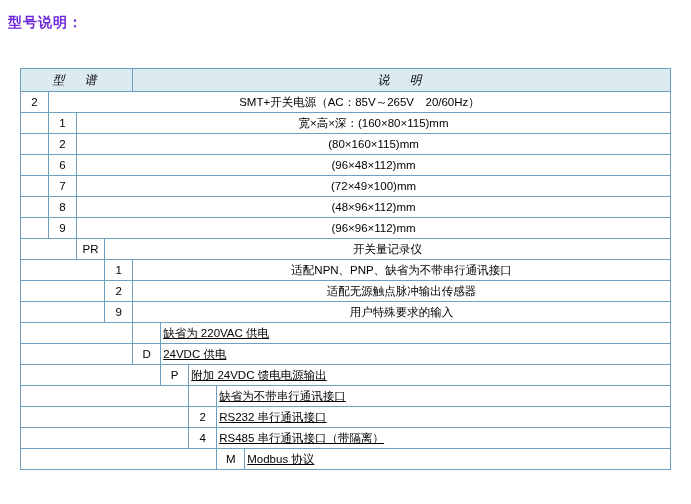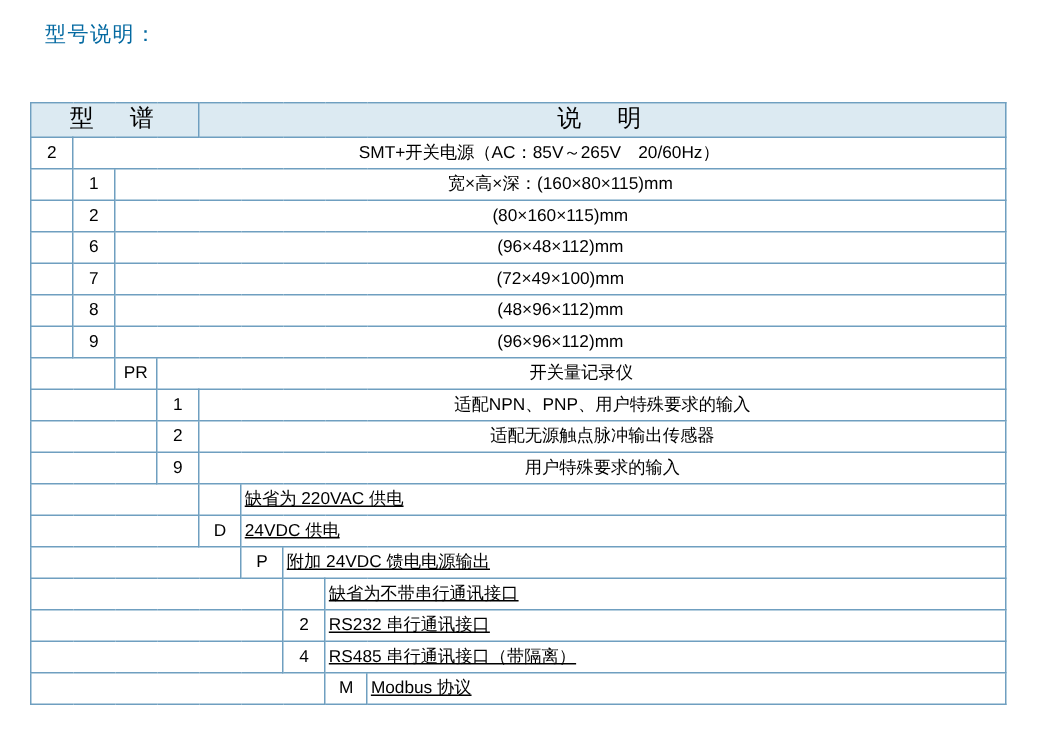--- a/index.html
+++ b/index.html
@@ -10,26 +10,26 @@
   body {
     width: 691px;
     height: 504px;
     font-family: "Liberation Sans", sans-serif;
     color: #000000;
     position: relative;
     overflow: hidden;
   }
   #page-title {
     position: absolute;
-    left: 30px;
+    left: 8px;
     top: 14px;
     font-size: 14px;
-    font-weight: normal;
+    font-weight: bold;
     letter-spacing: 1px;
-    color: #0369a1;
+    color: #6d28d9;
   }
   #model-table {
     position: absolute;
     left: 20px;
     top: 68px;
     width: 651px;
     border-collapse: collapse;
     table-layout: fixed;
     font-size: 11.5px;
   }
@@ -57,24 +57,25 @@
   }
   td.desc-left {
     text-align: left;
     padding-left: 6px;
     text-decoration: underline;
   }
   
   #model-table tr.header td {
     background: #dceaf2;
     text-align: center;
-    font-size: 16px;
+    font-size: 12px;
     letter-spacing: 4px;
     height: 22px;
     line-height: 20px;
+    font-style: italic;
   }
 </style>
 </head>
 <body>
 
 <div id="page-title">型号说明：</div>
 
 <table id="model-table">
   <colgroup>
     <col style="width:28px">
@@ -127,21 +128,21 @@
         <td colspan="7" class="desc-center">(96×96×112)mm</td>
       </tr>
       <tr>
         <td colspan="2" class="blank">&nbsp;</td>
         <td class="code">PR</td>
         <td colspan="6" class="desc-center">开关量记录仪</td>
       </tr>
       <tr>
         <td colspan="3" class="blank">&nbsp;</td>
         <td class="code">1</td>
-        <td colspan="5" class="desc-center">适配NPN、PNP、用户特殊要求的输入</td>
+        <td colspan="5" class="desc-center">适配NPN、PNP、缺省为不带串行通讯接口</td>
       </tr>
       <tr>
         <td colspan="3" class="blank">&nbsp;</td>
         <td class="code">2</td>
         <td colspan="5" class="desc-center">适配无源触点脉冲输出传感器</td>
       </tr>
       <tr>
         <td colspan="3" class="blank">&nbsp;</td>
         <td class="code">9</td>
         <td colspan="5" class="desc-center">用户特殊要求的输入</td>

